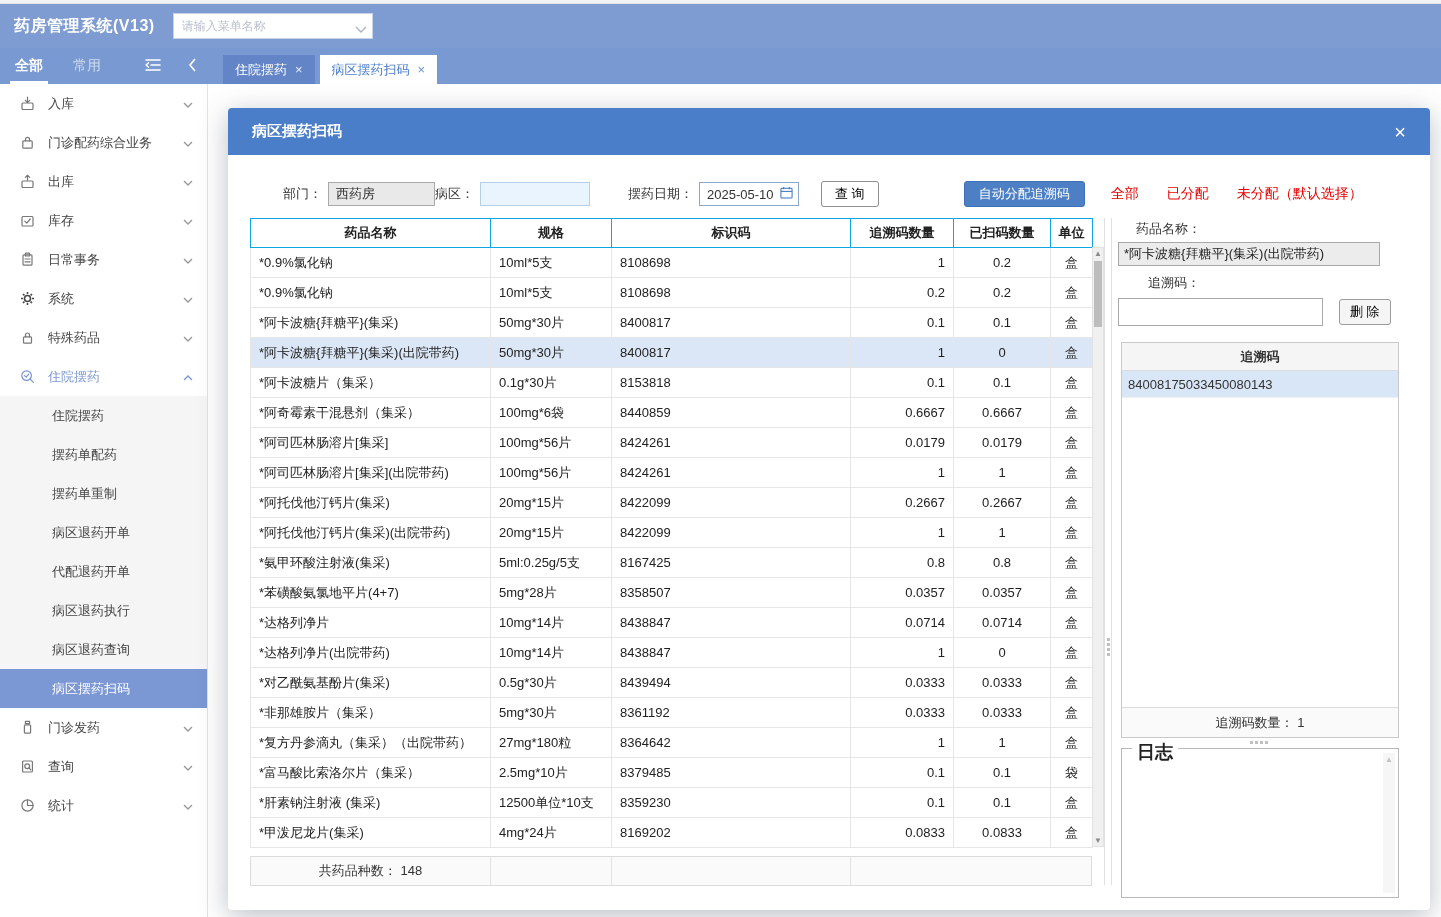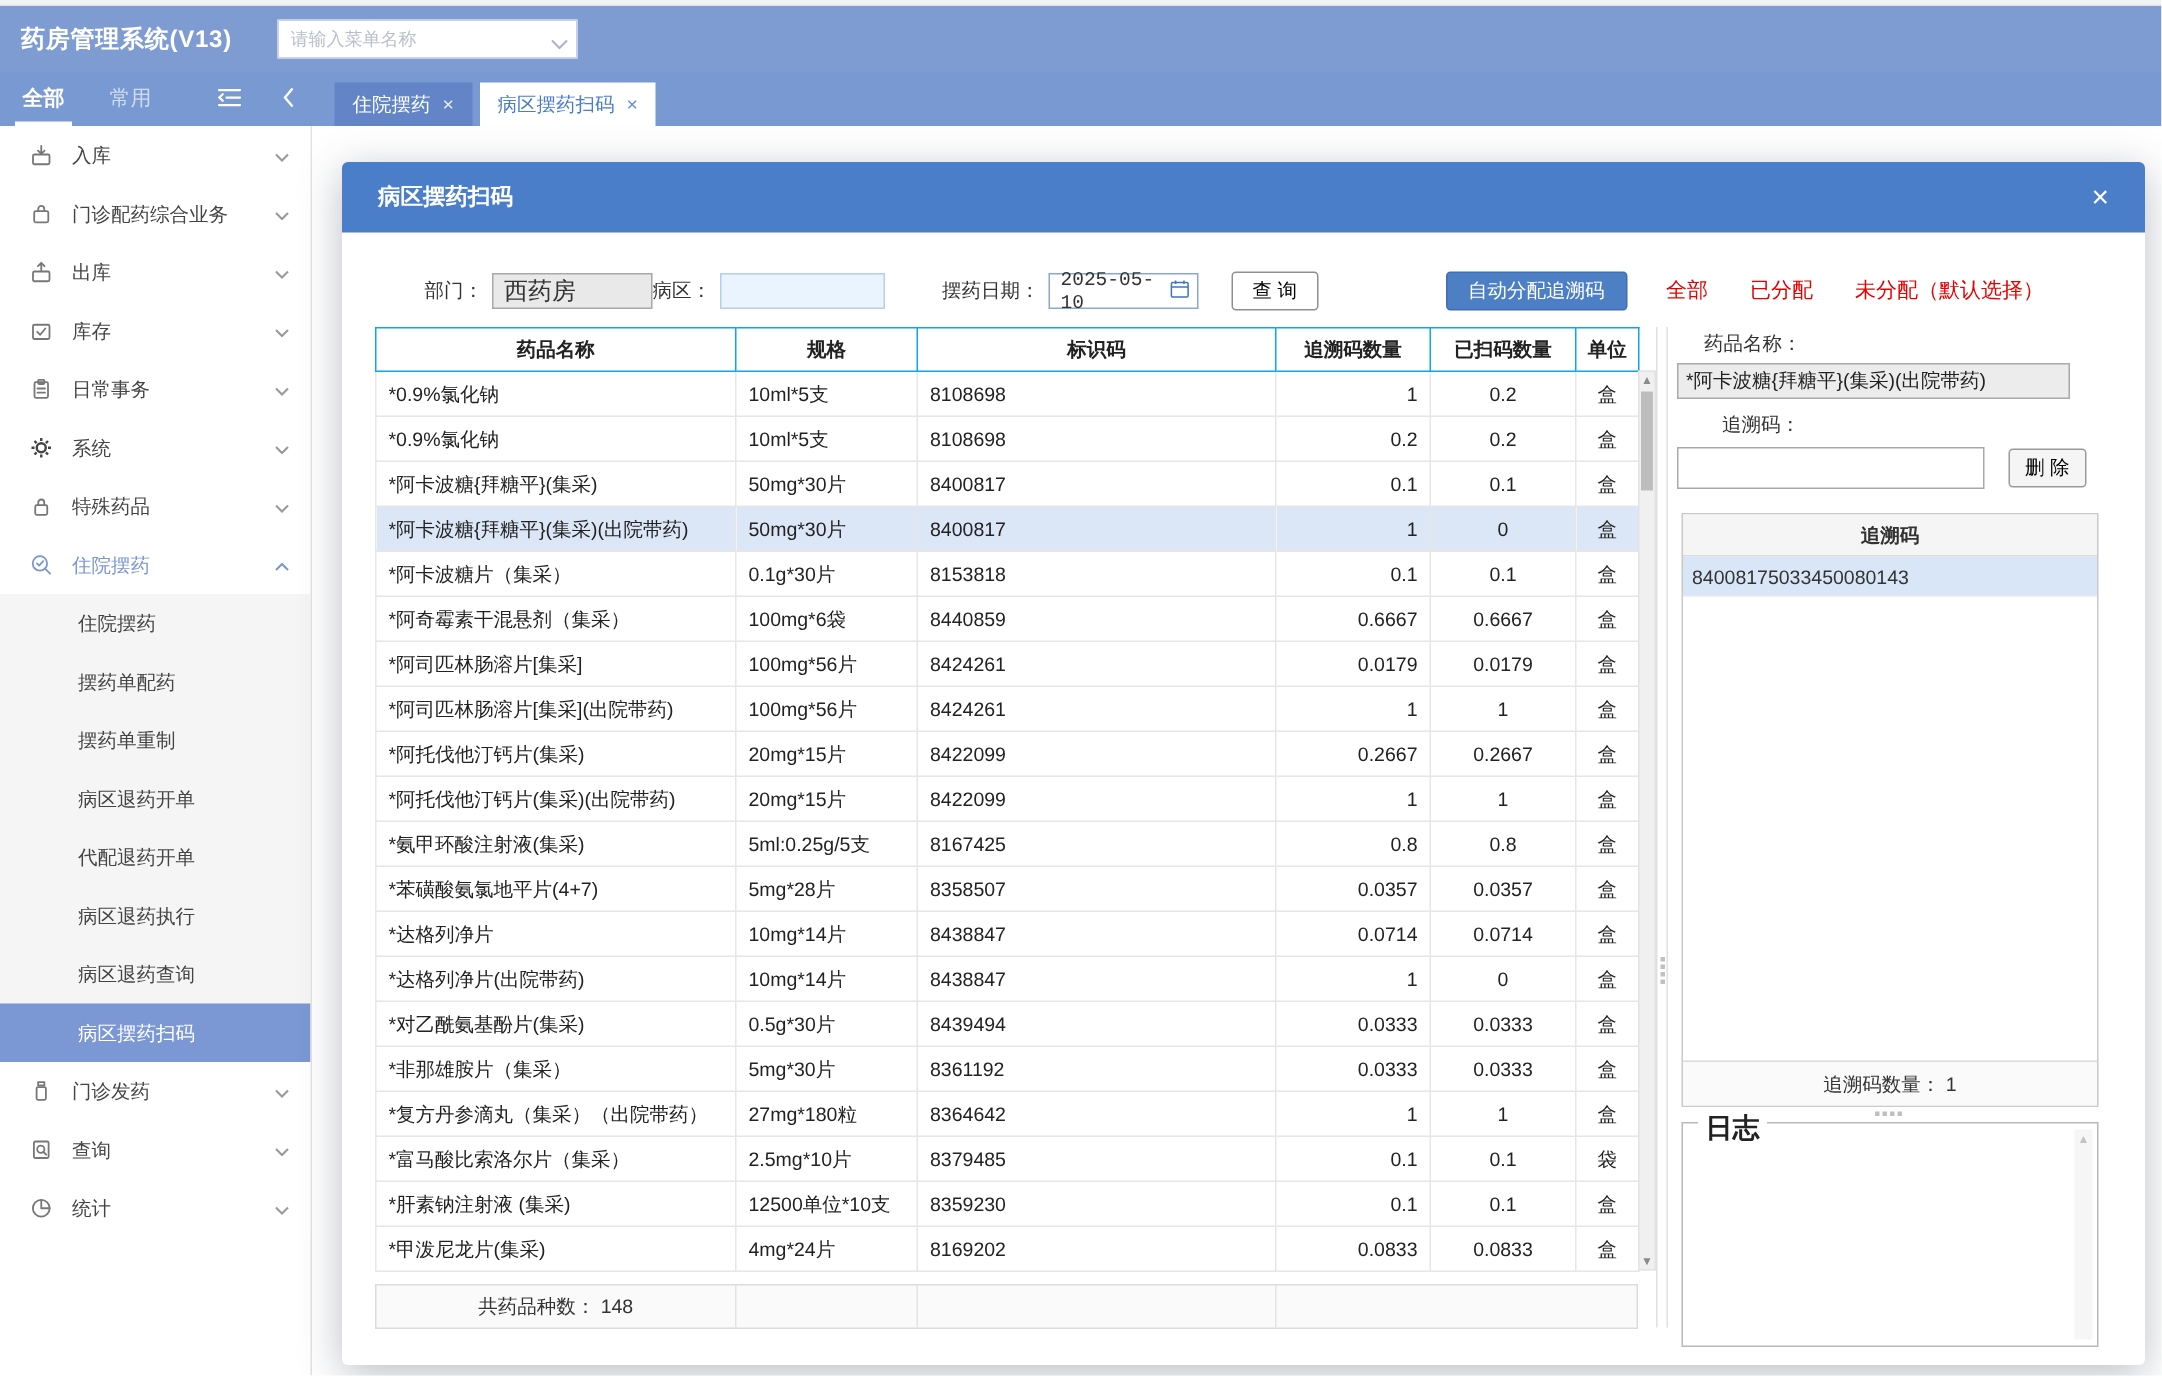--- a/index.html
+++ b/index.html
@@ -1,21 +1,21 @@
 <!DOCTYPE html>
 <html><head>
 <meta charset="utf-8">
 <style>
   * { margin:0; padding:0; box-sizing:border-box; }
   html,body { width:1441px; height:917px; overflow:hidden;
     font-family:"Liberation Sans","DejaVu Sans",sans-serif; font-size:13px; color:#333; background:#fff; }
 
   
   .win-strip { height:4px; background:#f1f3f4; border-bottom:1px solid #e3e3e3; }
-  .appbar { height:44px; background:#7e9bd2; display:flex; align-items:center; padding:0 14px;gap:12px; }
+  .appbar { height:44px; background:#7e9bd2; display:flex; align-items:center; padding:0 14px; }
   .app-title { color:#fff; font-size:16px; font-weight:bold; letter-spacing:.5px; }
   .menu-search { position:relative; margin-left:18px; }
   .menu-search input { width:200px; height:26px; border:1px solid #c7d2e8; background:#fff;
     padding:0 24px 0 8px; font-size:12px; color:#333; outline:none; }
   .menu-search input::placeholder { color:#b9bfcc; }
   .menu-search .dd { position:absolute; right:6px; top:9px; }
 
   .tabbar { height:36px; background:#7899d1; display:flex; align-items:stretch; }
   .tb-filter { width:58px; display:flex; align-items:center; justify-content:center;
     color:rgba(255,255,255,.65); font-size:14px; cursor:pointer; position:relative; }
@@ -48,25 +48,25 @@
   
   .modal { position:absolute; left:20px; top:24px; width:1202px; height:802px; background:#fff;
     border-radius:4px; box-shadow:0 6px 28px rgba(60,70,90,.35); }
   .modal-title { height:47px; background:#4a7ec8; border-radius:4px 4px 0 0; display:flex;
     align-items:center; padding:0 24px; }
   .modal-title .t { color:#fff; font-size:15px; font-weight:bold; }
   .modal-close { margin-left:auto; color:#fff; font-size:20px; cursor:pointer; line-height:1; }
 
   .filter-row { display:flex; align-items:center; margin:25px 0 0 55px; height:28px; }
   .flabel { font-size:13px; color:#333; margin-right:6px; }
-  .inp { height:24px; border:1px solid #a9a9a9; font-size:16px; padding:0 7px; outline:none; }
+  .inp { height:24px; border:1px solid #a9a9a9; font-size:13px; padding:0 7px; outline:none; }
   .inp.dept { width:107px; background:#e9e9e9; color:#333; }
   .inp.ward { width:110px; background:#eaf4fe; border-color:#b3cfe9; }
   .date-box { width:100px; height:24px; border:1px solid #8aa8cc; display:flex; align-items:center;
-    padding:0 5px 0 7px; gap:5px;font-family:Liberation Mono, monospace; }
+    padding:0 5px 0 7px; gap:5px; }
   .date-box .dval { font-size:13px; color:#333; flex:1; }
   .btn-query { height:26px; padding:0 13px; background:#fff; border:1px solid #8f8f8f;
     border-radius:3px; font-size:13px; margin-left:22px; cursor:pointer; }
   .btn-auto { height:26px; padding:0 14px; background:#4d7fc4; border:1px solid #3f6fb4;
     border-radius:3px; color:#fff; font-size:13px; margin-left:85px; cursor:pointer; }
   .red-links { display:flex; gap:28px; margin-left:26px; }
   .red-links span { color:#e60000; font-size:14px; cursor:pointer; white-space:nowrap; }
 
   .work { display:flex; margin:10px 0 0 22px; }
 

